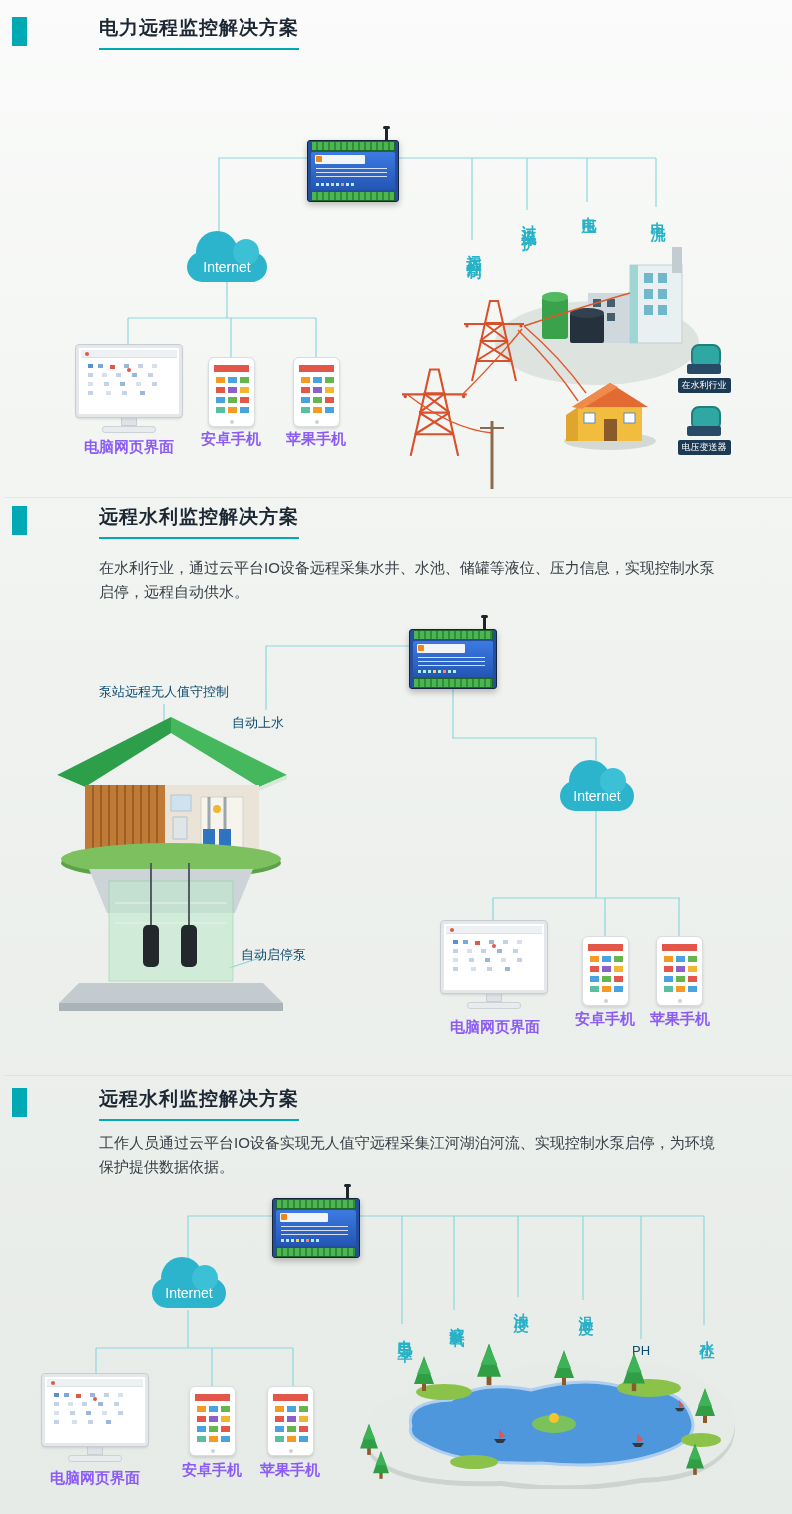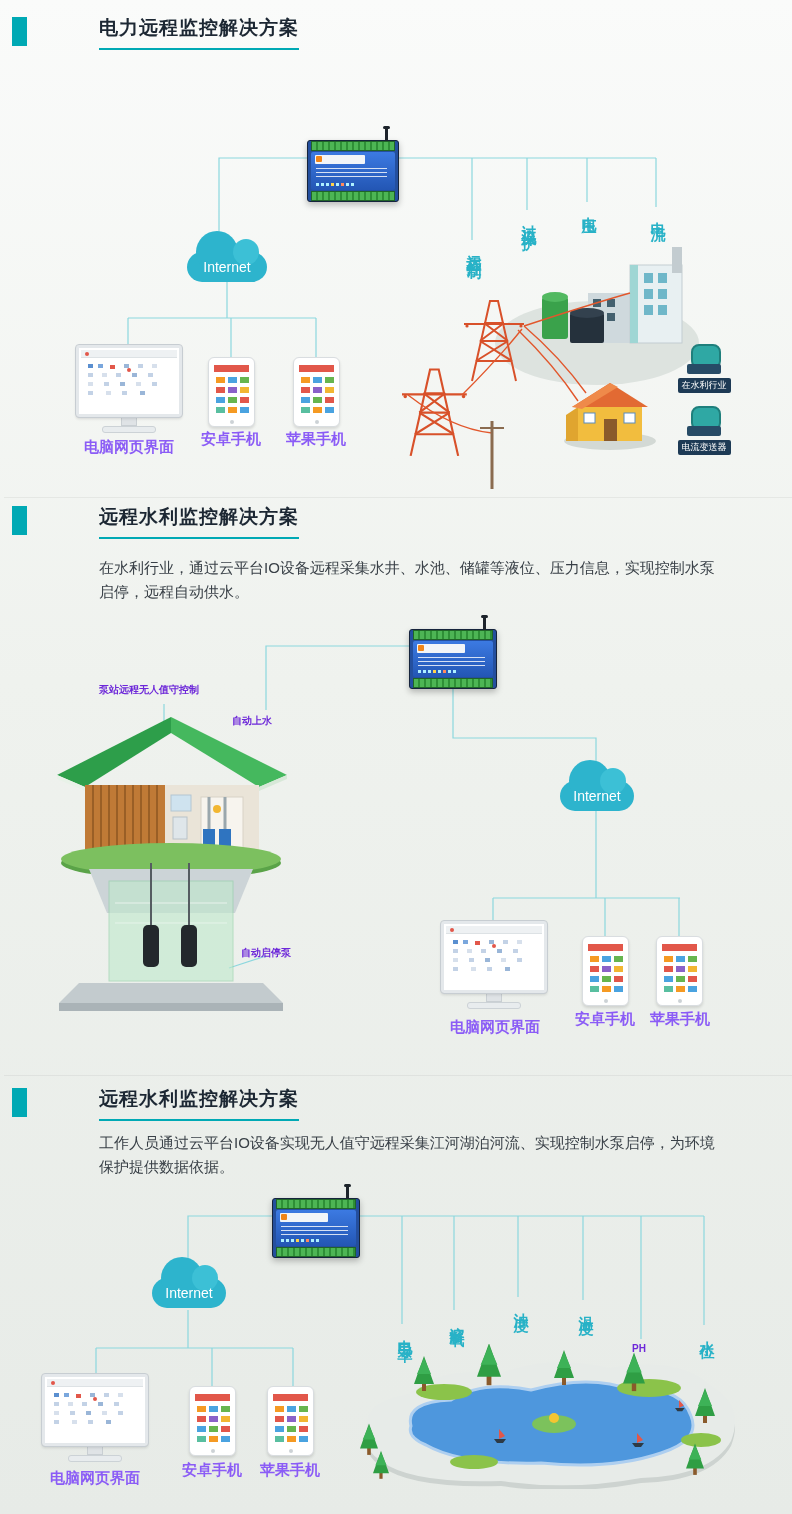--- a/index.html
+++ b/index.html
@@ -66,21 +66,21 @@
   .phone .chips{position:absolute;left:7px;top:19px;width:9px;height:6px;background:#f59a23;
       box-shadow:12px 0 0 #4aa3e0,24px 0 0 #67b54f,
                  0 10px 0 #e2574a,12px 10px 0 #8a61c9,24px 10px 0 #f2b632,
                  0 20px 0 #4aa3e0,12px 20px 0 #67b54f,24px 20px 0 #e2574a,
                  0 30px 0 #59bfa0,12px 30px 0 #f59a23,24px 30px 0 #4aa3e0}
   .phone .home{position:absolute;left:50%;bottom:2px;width:4px;height:4px;margin-left:-2px;border-radius:50%;background:#cdd2d6}
 
   .cap{position:absolute;color:#8b5cf6;font-size:15px;font-weight:bold;text-align:center}
   .vtag{position:absolute;writing-mode:vertical-rl;text-orientation:mixed;color:#28b2c7;
         font-size:15px;font-weight:bold;letter-spacing:3px}
-  .htag{position:absolute;color:#6d28d9;font-size:10px;font-weight:bold}
+  .htag{position:absolute;color:#0c4a6e;font-size:13px;font-weight:normal}
 
   .illus{position:absolute}
 
   
   .transmitter{position:absolute;width:56px;text-align:center}
   .tx-ic{width:34px;height:30px;margin:0 auto;position:relative}
   .tx-ic::before{content:"";position:absolute;left:4px;top:0;width:26px;height:21px;background:#2fa8a4;
                  border:2px solid #1f7f7c;border-radius:8px}
   .tx-ic::after{content:"";position:absolute;left:0;bottom:0;width:34px;height:10px;background:#274b66;border-radius:2px}
   .tx-cap{display:inline-block;font-size:9px;color:#fff;background:#1d3a55;padding:1px 4px;border-radius:2px;
@@ -221,21 +221,21 @@
       <rect x="232" y="178" width="11" height="10" fill="#ffffff" stroke="#5b8dbe"></rect>
     </g>
   </svg>
 
   <div class="transmitter" style="left:672px;top:344px">
     <div class="tx-ic"></div>
     <div class="tx-cap">在水利行业</div>
   </div>
   <div class="transmitter" style="left:672px;top:406px">
     <div class="tx-ic"></div>
-    <div class="tx-cap">电流变送器</div>
+    <div class="tx-cap">电压变送器</div>
   </div>
 </section>
 
 <section class="sec" style="top:497px;height:578px">
   <div class="accent" style="top:8px"></div>
   <h2 class="title" style="top:6px">远程水利监控解决方案</h2>
   <p class="desc" style="top:58px">在水利行业，通过云平台IO设备远程采集水井、水池、储罐等液位、压力信息，实现控制水泵启停，远程自动供水。</p>
 
   <svg class="wires" width="792" height="578">
     <polyline points="405,148 262,148 262,212"></polyline>

